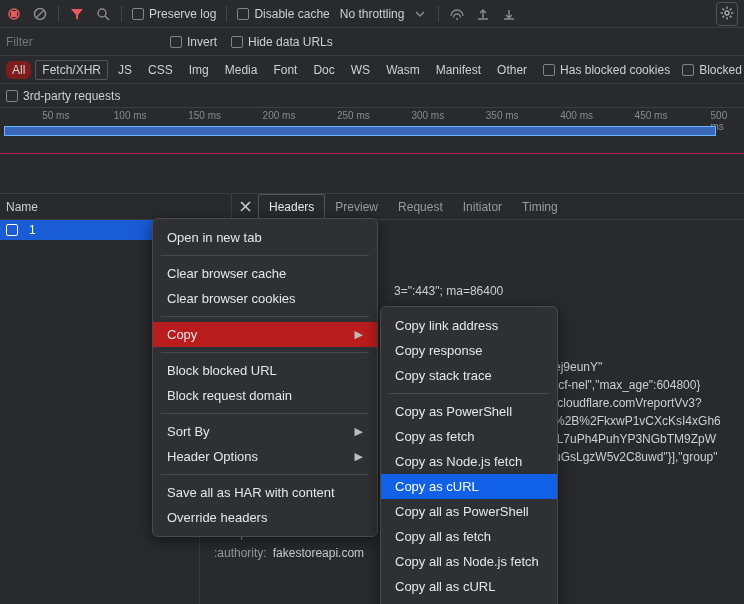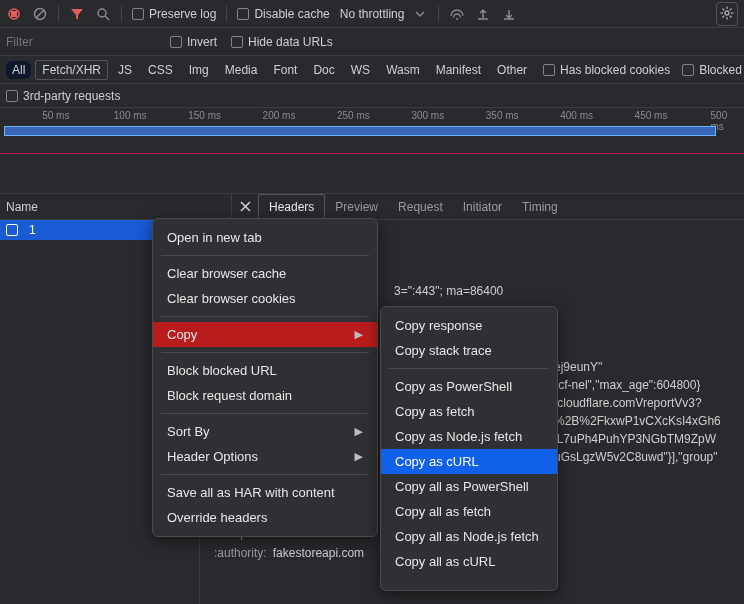--- a/index.html
+++ b/index.html
@@ -11,21 +11,21 @@
   svg { display:block; }
   .checkbox { width: 12px; height: 12px; border: 1px solid #858585; border-radius: 2px; margin-right: 5px; flex:none; }
   .cb-label { display: flex; align-items: center; color: #cfcfcf; white-space: nowrap; }
   .sep-grow { flex: 1; }
   
   .filterbar { height: 28px; padding: 0 6px; gap: 14px; border-bottom: 1px solid #3d3d3d; }
   .filter-input { background: transparent; border: none; color: #888; width: 150px; font-size:12px; outline:none;}
   
   .types { height: 28px; padding: 0 6px; gap: 4px; border-bottom: 1px solid #3d3d3d; align-items:center; }
   .pill { padding: 2px 6px; border-radius: 6px; color: #cfcfcf; font-size:12px; cursor:pointer; }
-  .pill.active { background: #0f172a; }
+  .pill.active { background: #7f1d1d; }
   .pill.boxed { border:1px solid #555; border-radius:2px; }
   
   .thirdrow { height: 24px; padding: 0 6px; border-bottom: 1px solid #3d3d3d; }
   
   .timeline { position:relative; height: 46px; border-bottom: 1px solid #be185d; }
   .tick { position:absolute; top:2px; font-size:10px; color:#8a8a8a; transform:translateX(-50%); }
   .tl-bar { position:absolute; left:4px; right:28px; top:18px; height:10px; background:#3a66b7; border:1px solid #6bb6ff; }
   
   .gap { height:40px; border-bottom:1px solid #3d3d3d; }
   
@@ -301,20 +301,23 @@
   <div class="mi">
       <span>Save all as HAR with content</span>
     </div>
   <div class="mi">
       <span>Override headers</span>
     </div>
 </div>
 
 <div class="menu menu2">
   <div class="mi">
+      <span>Copy link address</span>
+    </div>
+  <div class="mi">
       <span>Copy response</span>
     </div>
   <div class="mi">
       <span>Copy stack trace</span>
     </div>
   <hr>
   <div class="mi">
       <span>Copy as PowerShell</span>
     </div>
   <div class="mi">

